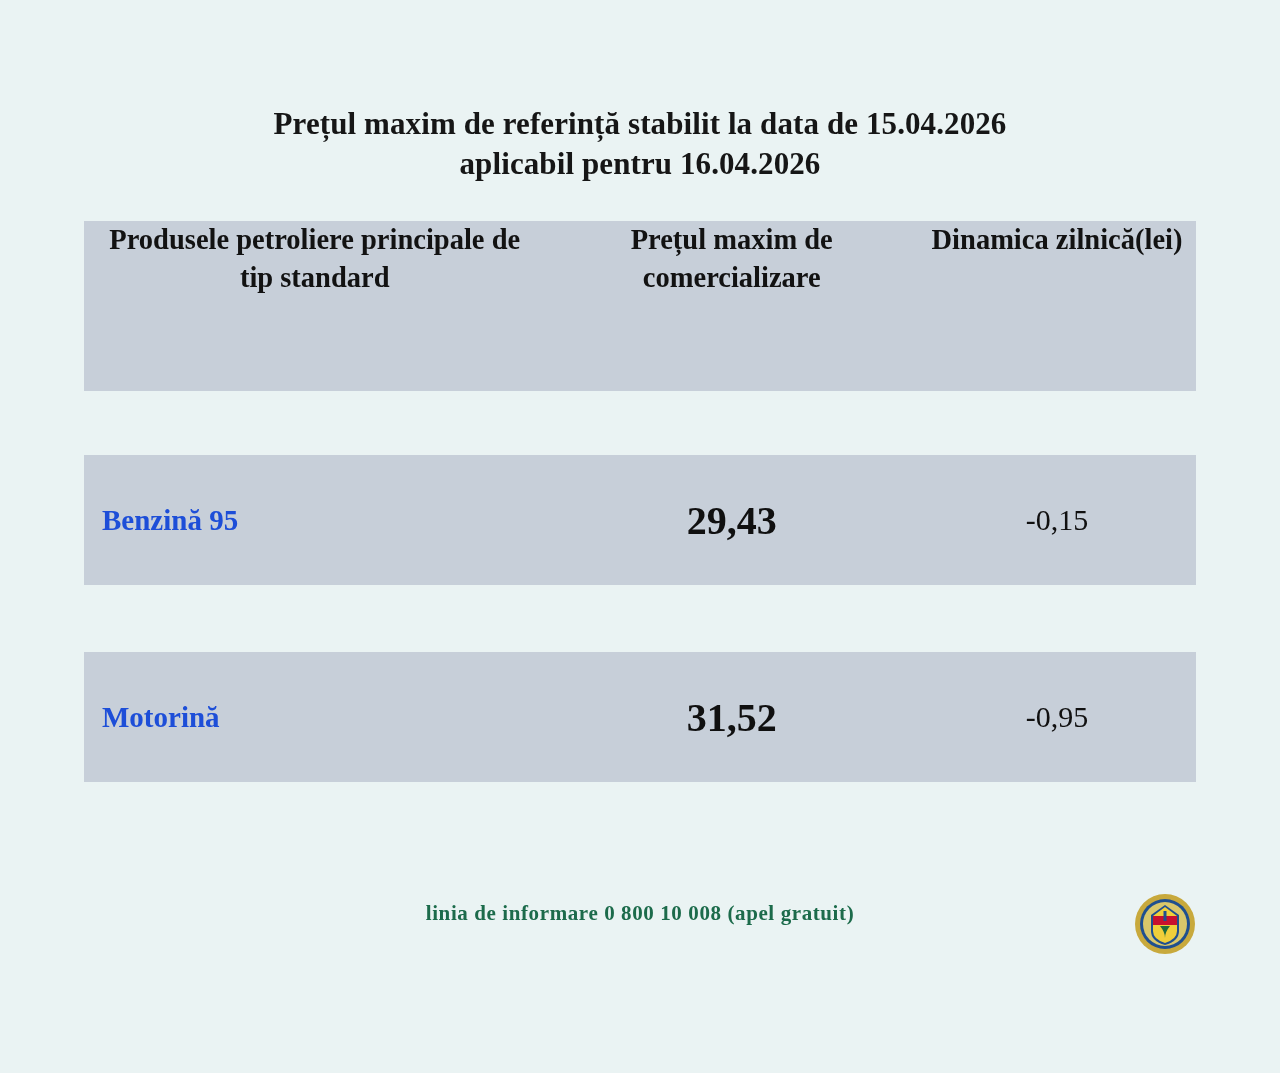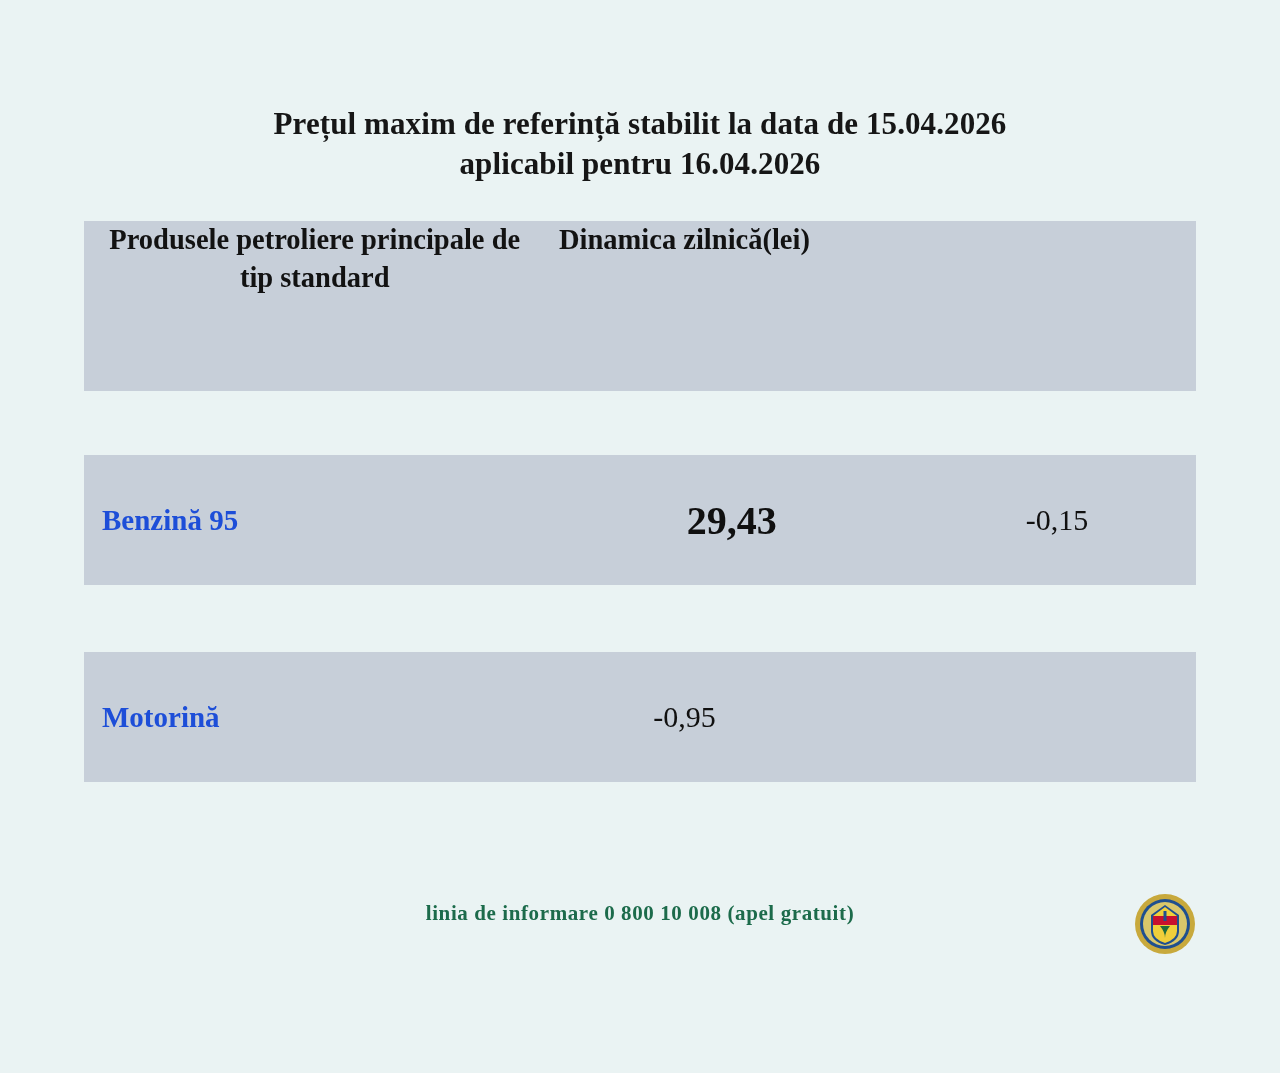--- a/index.html
+++ b/index.html
@@ -111,31 +111,33 @@
 
 <div class="title-block">
   <div class="title-line">Prețul maxim de referință stabilit la data de 15.04.2026</div>
   <div class="title-line">aplicabil pentru 16.04.2026</div>
 </div>
 
 <div class="table-wrap">
 
   <div class="header-row">
     <div class="header-cell col-1">Produsele petroliere principale de tip standard</div>
+    <div class="header-cell col-2">Prețul maxim de comercializare</div>
     <div class="header-cell col-3">Dinamica zilnică(lei)</div>
   </div>
 
   <div class="data-row first">
     <div class="cell-product col-1">Benzină 95</div>
     <div class="cell-value col-2">29,43</div>
     <div class="cell-dyn col-3">-0,15</div>
   </div>
 
   <div class="data-row">
     <div class="cell-product col-1">Motorină</div>
+    <div class="cell-value col-2">31,52</div>
     <div class="cell-dyn col-3">-0,95</div>
   </div>
 
 </div>
 
 <div class="footer">
   <div class="footer-line">linia de informare 0 800 10 008 (apel gratuit)</div>
 </div>
 
 <div class="logo">

